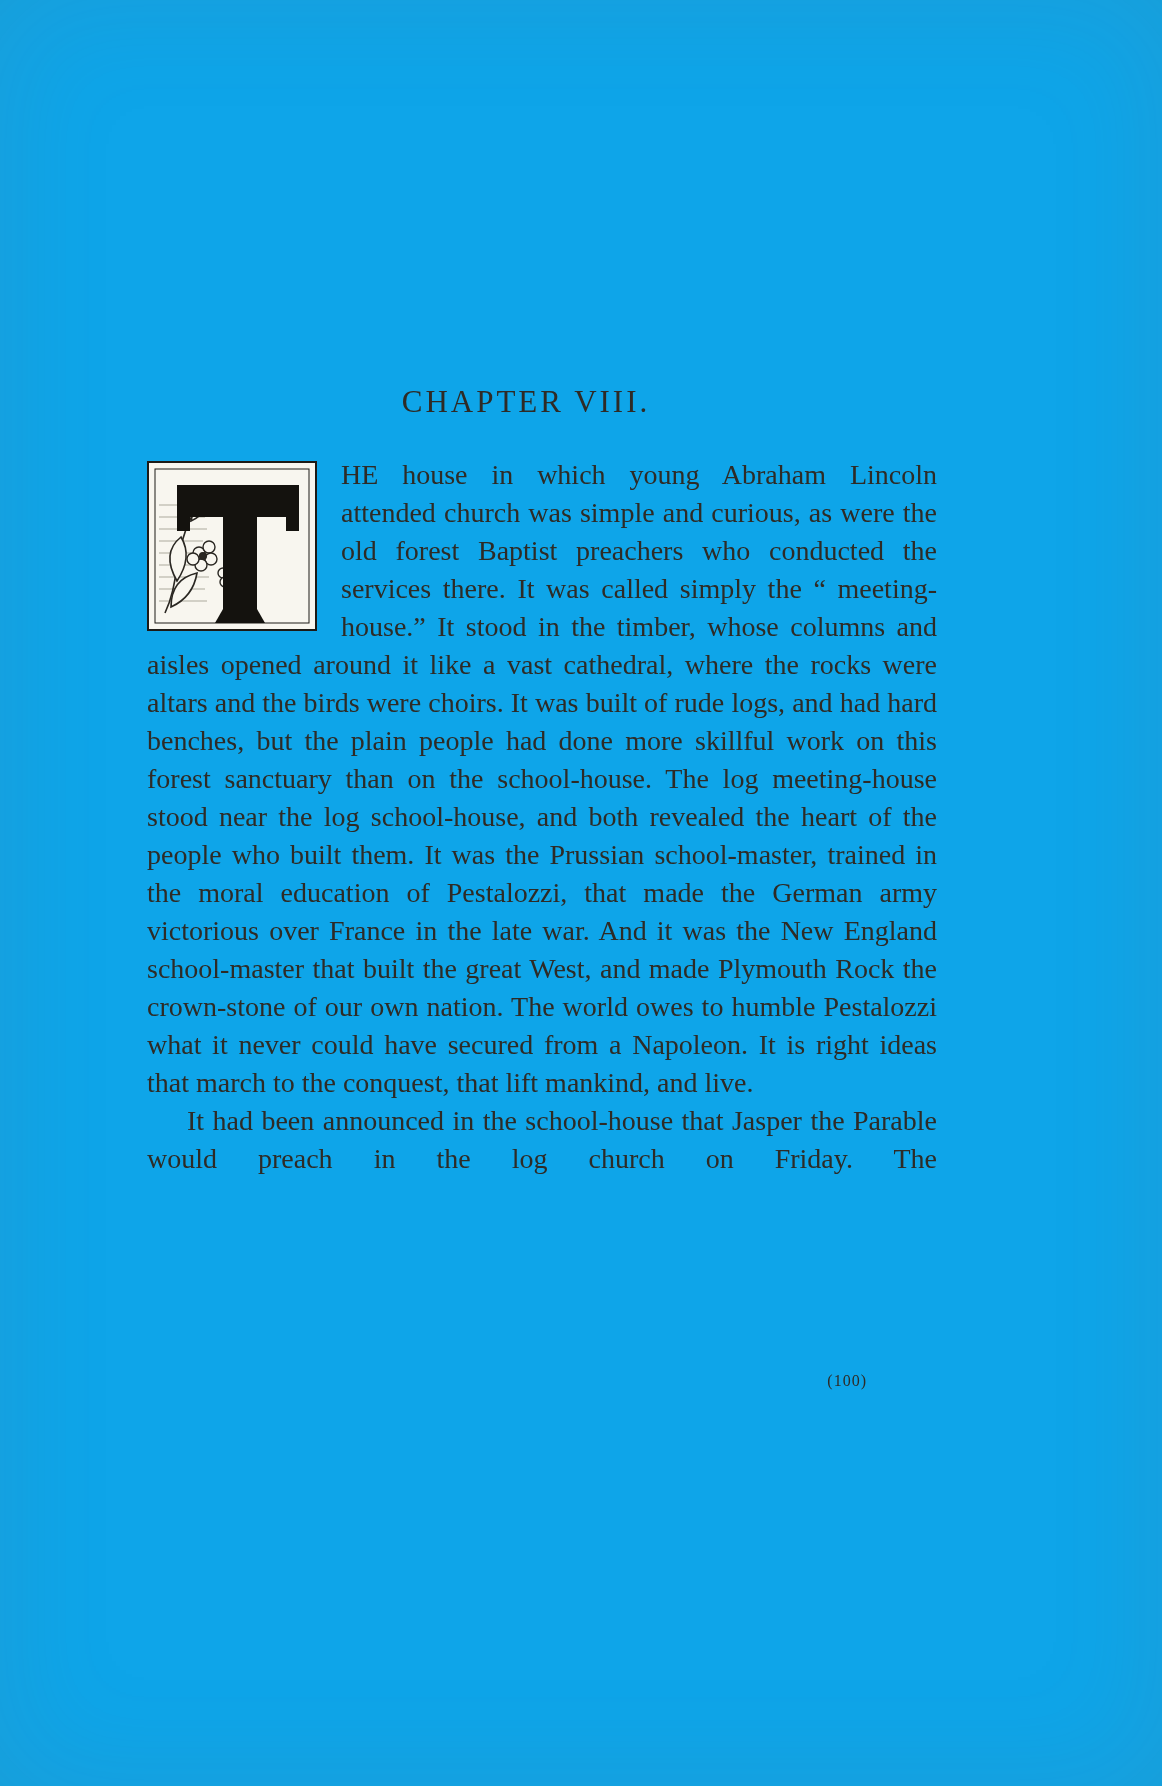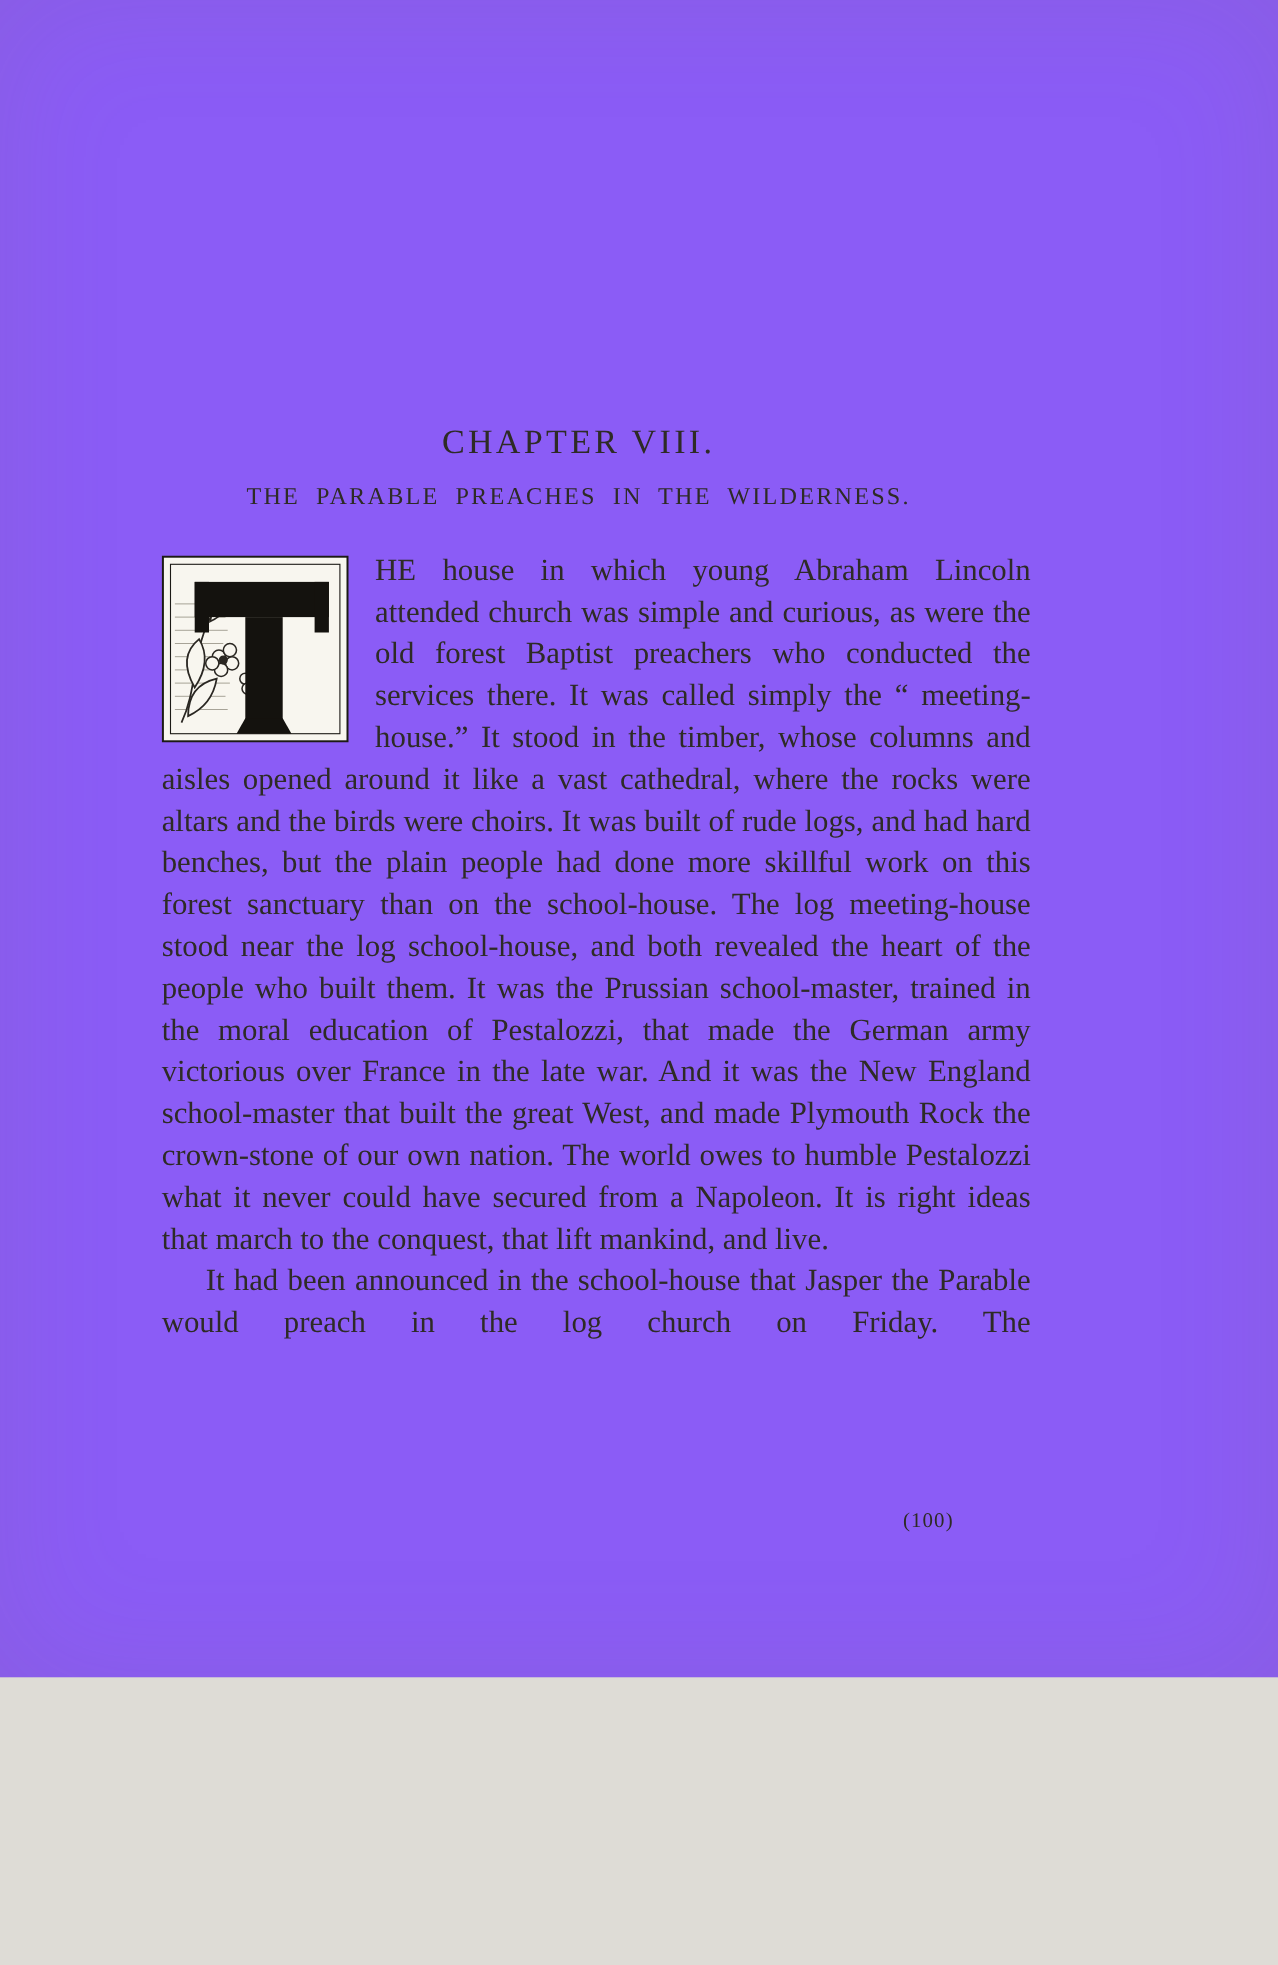--- a/index.html
+++ b/index.html
@@ -4,23 +4,23 @@
 <style>
   html, body {
     margin: 0;
     padding: 0;
     background: #dedcd6;
     font-family: "Liberation Serif", "DejaVu Serif", serif;
   }
   .page {
     position: relative;
     width: 1162px;
-    height: 1525px;
+    height: 1786px;
     margin: 0 auto;
-    background: #8b5cf6;
+    background: #0ea5e9;
     color: #2e2b26;
     box-sizing: border-box;
     overflow: hidden;
     box-shadow: inset 0 0 120px rgba(120,110,90,0.12);
   }
   .column {
     position: absolute;
     left: 115px;
     top: 0;
     width: 822px;
@@ -60,33 +60,32 @@
     height: 170px;
     margin: 5px 24px 6px 0;
   }
   .dropcap svg { display: block; }
   .page-number {
     position: absolute;
     left: 115px;
     top: 1372px;
     width: 752px;
     text-align: right;
-    font-size: 19px;
+    font-size: 16px;
     letter-spacing: 1px;
   }
 </style>
 </head>
 <body>
 
 <div class="page">
   <div class="column">
 
     <h1 class="chapter-title">CHAPTER VIII.</h1>
 
-    <h2 class="chapter-subtitle">THE PARABLE PREACHES IN THE WILDERNESS.</h2>
 
     <div class="body-text">
 
       <p class="para">
         <span class="dropcap">
           <svg width="170" height="170" viewBox="0 0 170 170" xmlns="http://www.w3.org/2000/svg">
             <rect x="1" y="1" width="168" height="168" fill="#f8f6ef" stroke="#1c1a16" stroke-width="2"></rect>
             <rect x="8" y="8" width="154" height="154" fill="none" stroke="#1c1a16" stroke-width="1"></rect>
 
             <g stroke="#8e8a7c" stroke-width="0.7">

